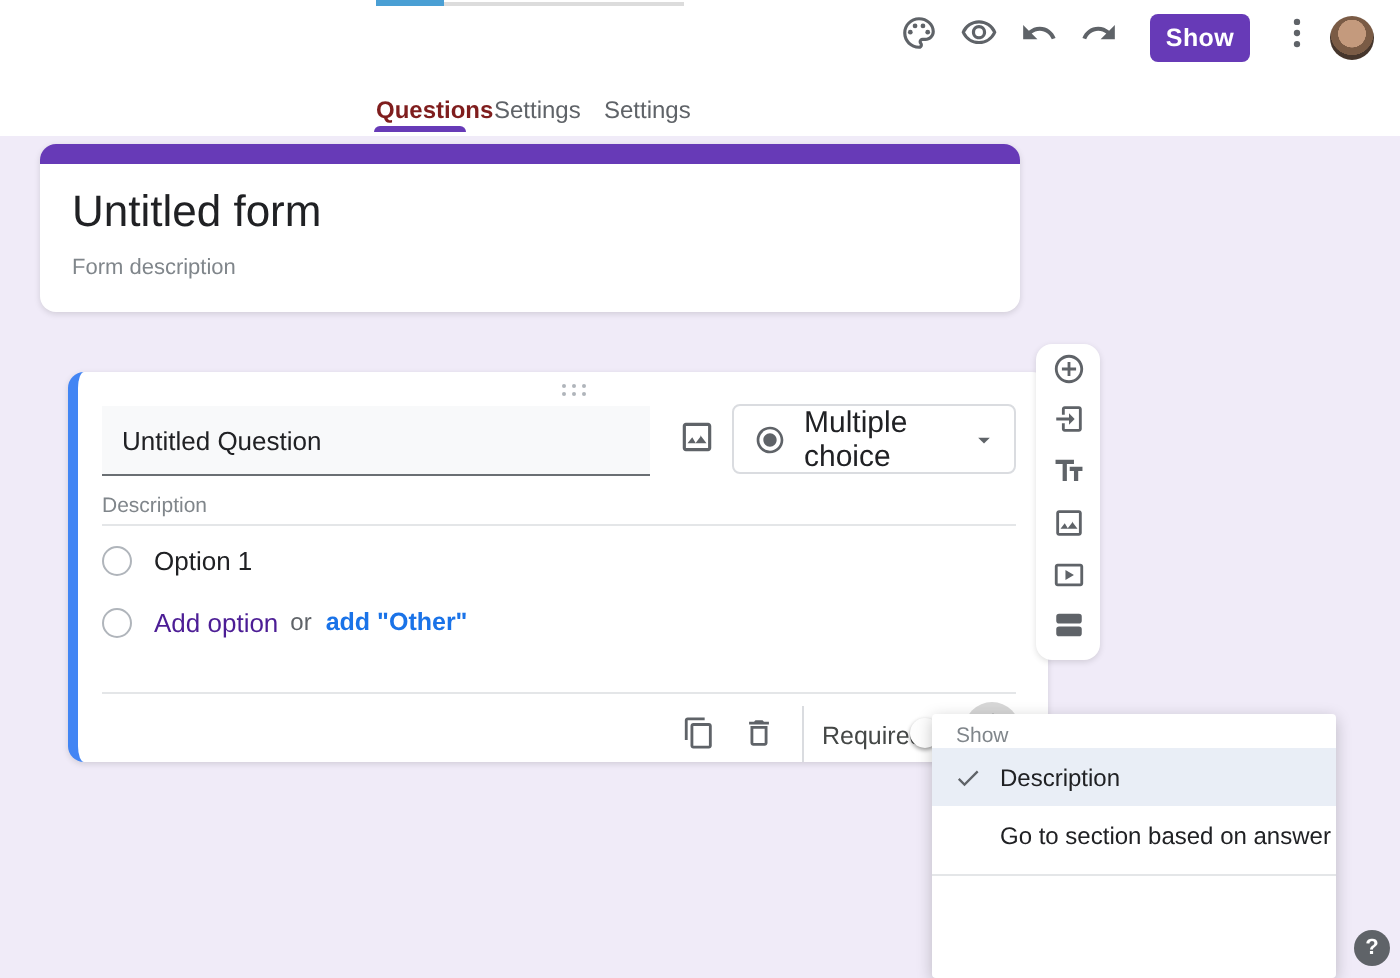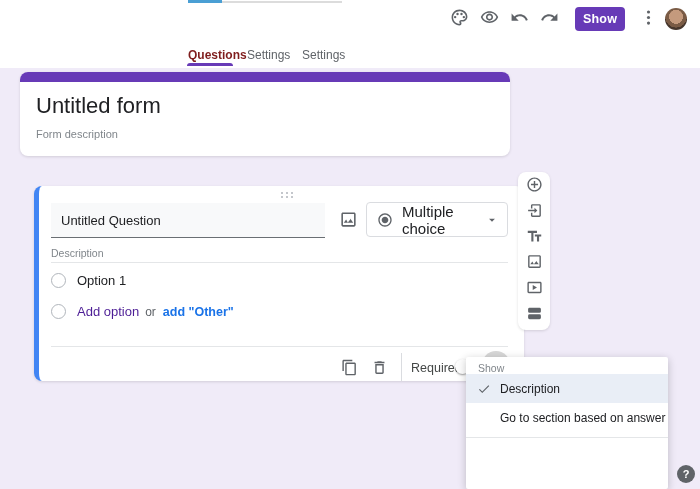--- a/index.html
+++ b/index.html
@@ -41,21 +41,21 @@
   .q-img-btn { position:absolute; left:296px; top:22px; width:26px; height:26px; display:flex; align-items:center; justify-content:center; cursor:pointer; }
   .q-img-btn svg { width:19px; height:19px; fill:#5f6368; }
   .type-select { position:absolute; left:327px; top:16px; width:142px; height:35px; border:1px solid #dadce0;
                  border-radius:4px; display:flex; align-items:center; cursor:pointer; background:#fff; }
   .type-select svg.radio { width:16px; height:16px; fill:#5f6368; margin-left:10px; }
   .type-select .label { font-size:15px; color:#202124; margin-left:9px; flex:1; }
   .type-select svg.caret { width:14px; height:14px; fill:#5f6368; margin-right:8px; }
   .q-desc { position:absolute; left:12px; top:61px; font-size:10.5px; color:#80868b; }
   .q-desc-line { position:absolute; left:12px; top:76px; width:457px; height:1px; background:#e4e6e8; }
 
-  .opt-row { position:absolute; left:12px; display:flex; align-items:flex-end; }
+  .opt-row { position:absolute; left:12px; display:flex; align-items:flex-start; }
   .radio-circle { width:15px; height:15px; border:1.5px solid #b0b5bb; border-radius:50%; background:#fff; }
   .opt-label { margin-left:11px; font-size:13px; color:#202124; }
   .add-option { color:#4c1d95; }
   .or-text { margin-left:6px; font-size:12px; color:#5f6368; }
   .add-other { margin-left:7px; font-size:12.5px; color:#1a73e8; font-weight:bold; cursor:pointer; }
 
   .q-divider { position:absolute; left:12px; top:160px; width:457px; height:1px; background:#e4e6e8; }
   .foot-btn { position:absolute; top:170px; width:26px; height:26px; display:flex; align-items:center; justify-content:center; cursor:pointer; }
   .foot-btn svg { width:17px; height:17px; fill:#5f6368; }
   .foot-vdiv { position:absolute; left:362px; top:167px; width:1px; height:28px; background:#dadce0; }

